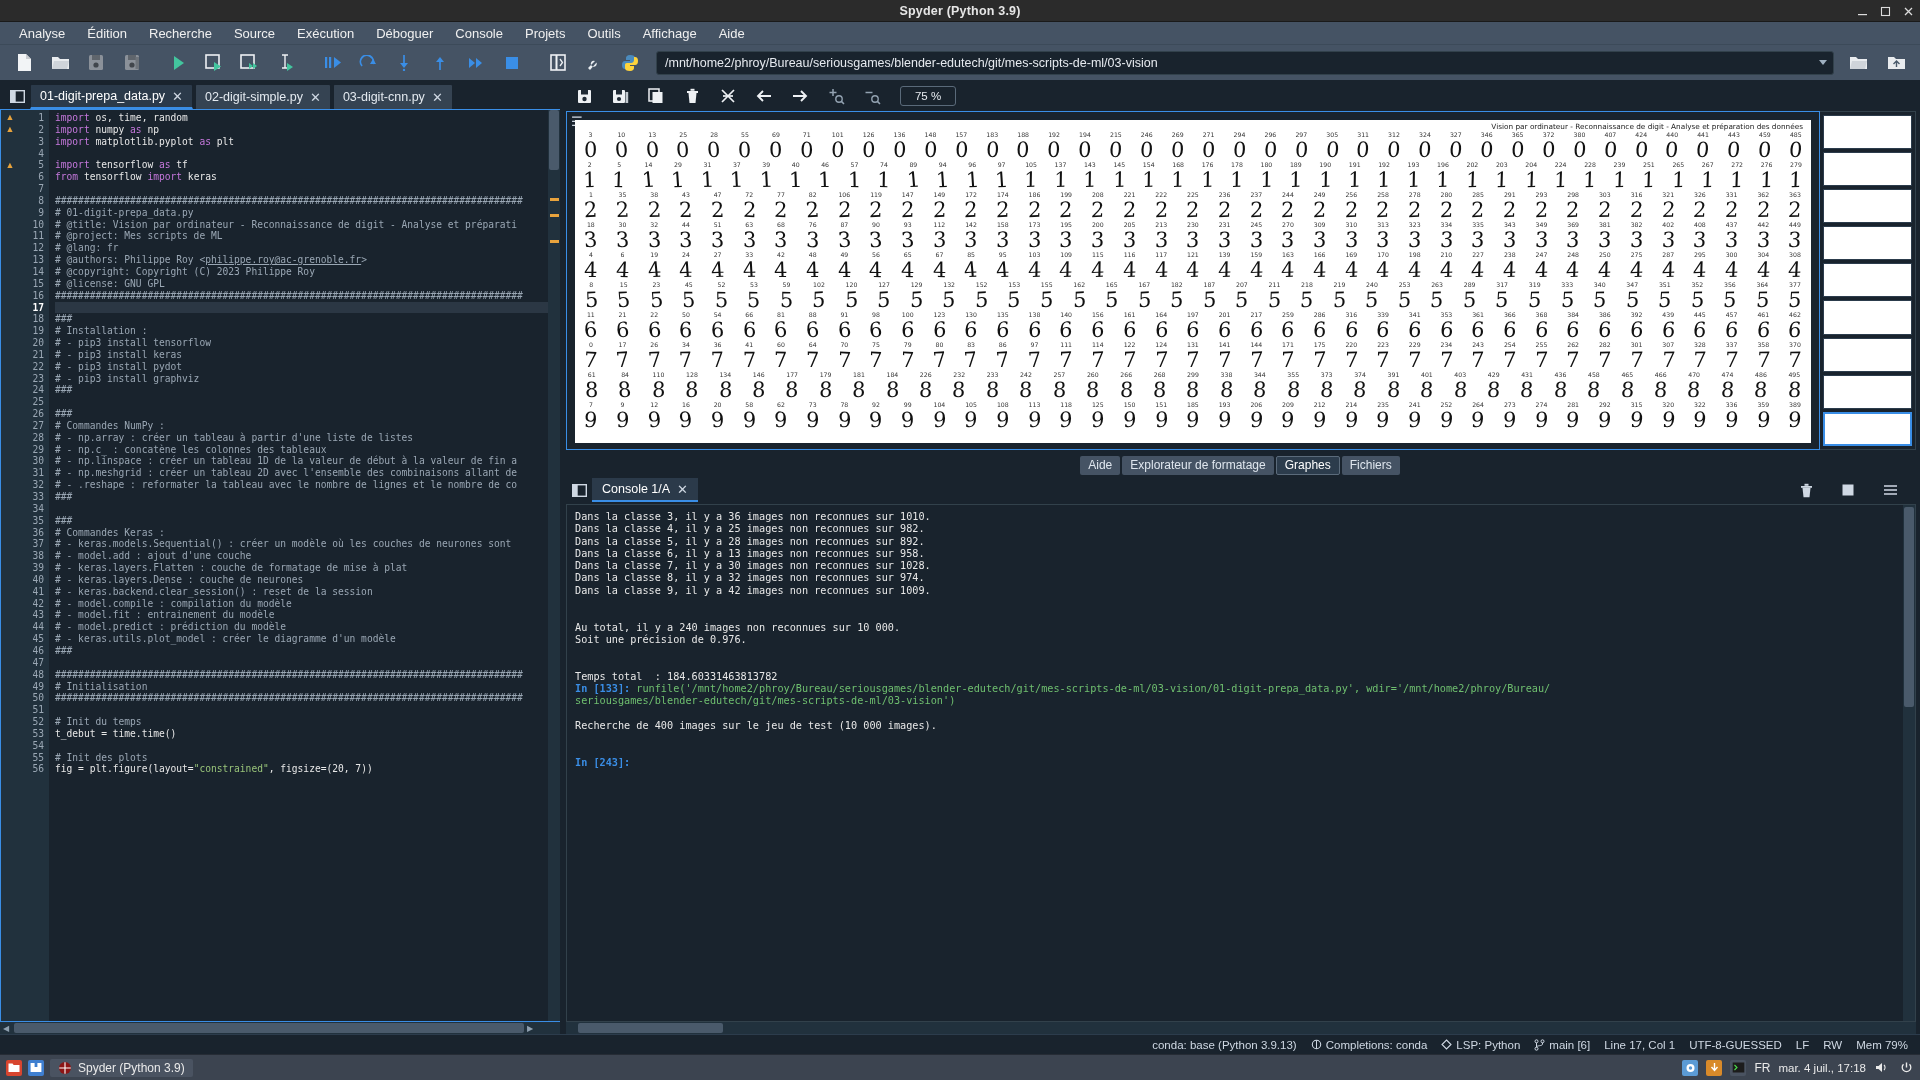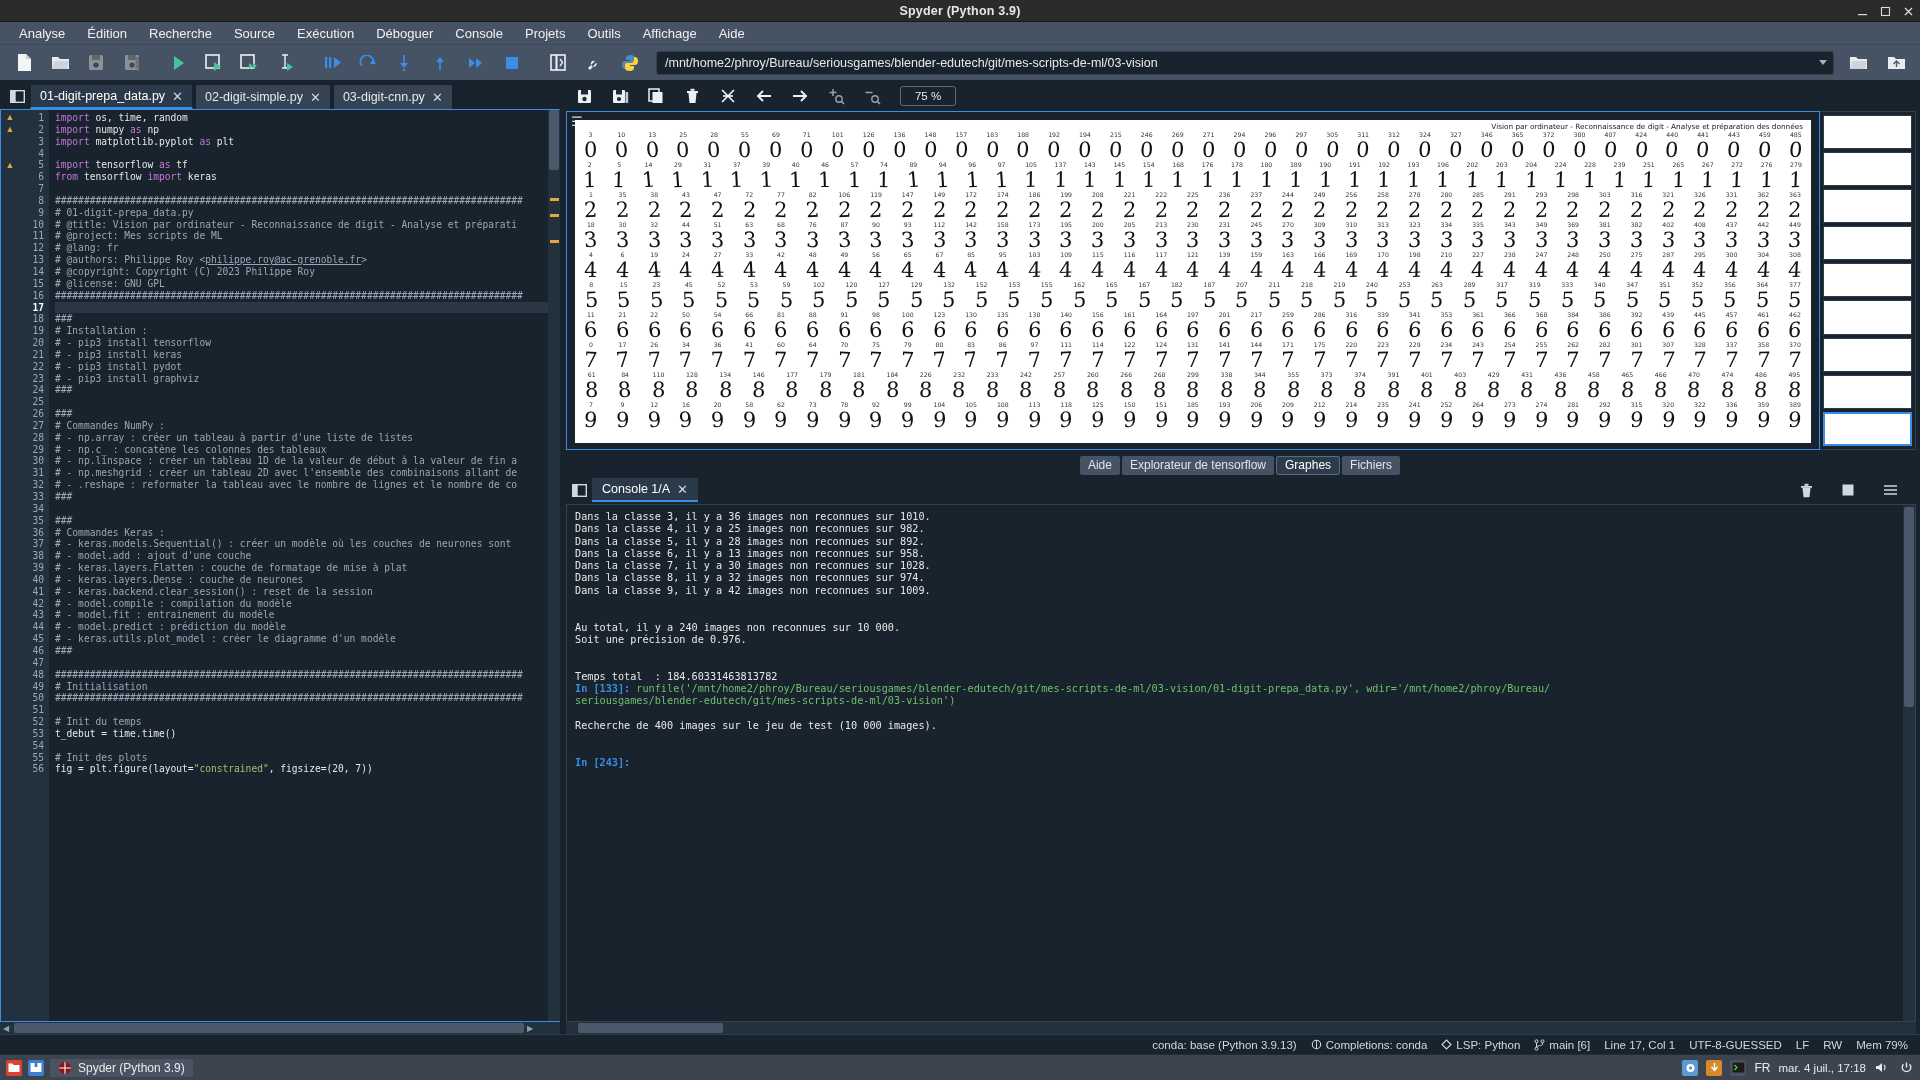--- a/index.html
+++ b/index.html
@@ -2134,21 +2134,21 @@
               <div class="thumb"></div>
               <div class="thumb"></div>
               <div class="thumb"></div>
               <div class="thumb"></div>
               <div class="thumb sel"></div>
             </div>
         </div>
 
         <div class="plottabs">
           <div class="ptab">Aide</div>
-          <div class="ptab">Explorateur de tensorflow</div>
+          <div class="ptab">Explorateur de formatage</div>
           <div class="ptab active">Graphes</div>
           <div class="ptab">Fichiers</div>
         </div>
       </div>
 
       <div class="consolepane">
         <div class="contabsrow">
           <div class="pane-icon">
             <svg width="15" height="13" viewBox="0 0 15 13">
                 <rect x="0.7" y="0.7" width="13.6" height="11.6" fill="none" stroke="#cfd8e3" stroke-width="1.4"></rect>

